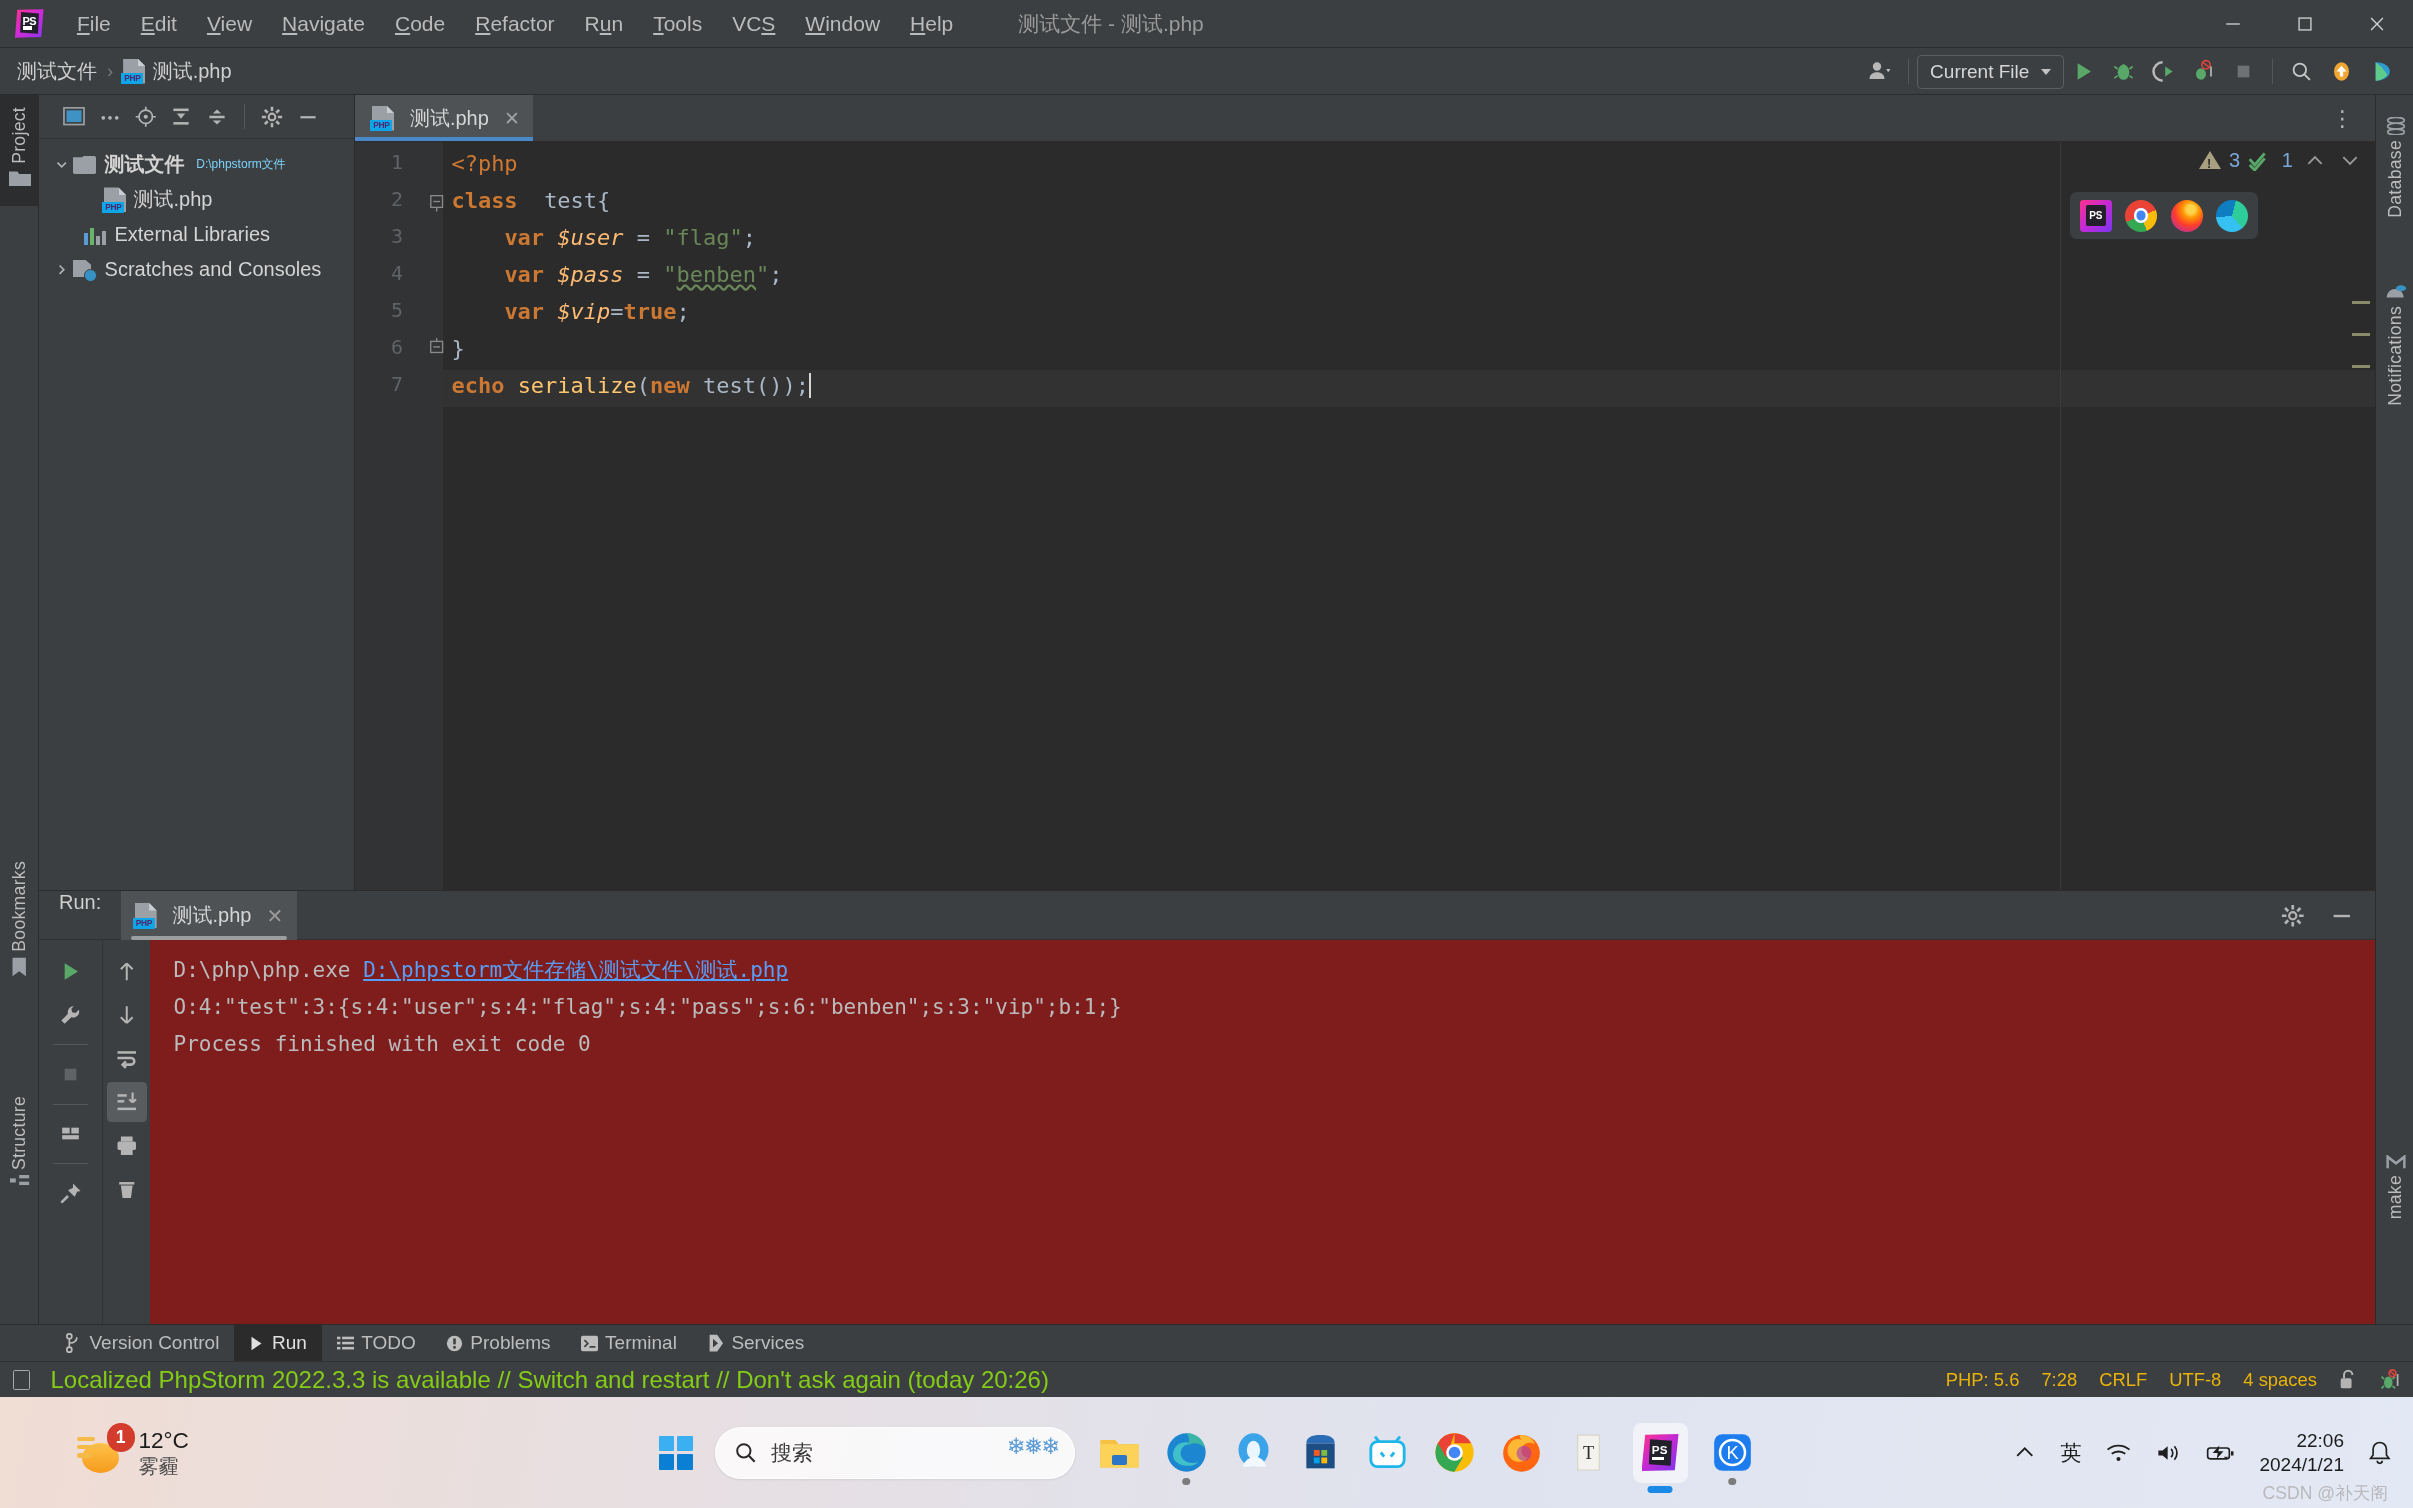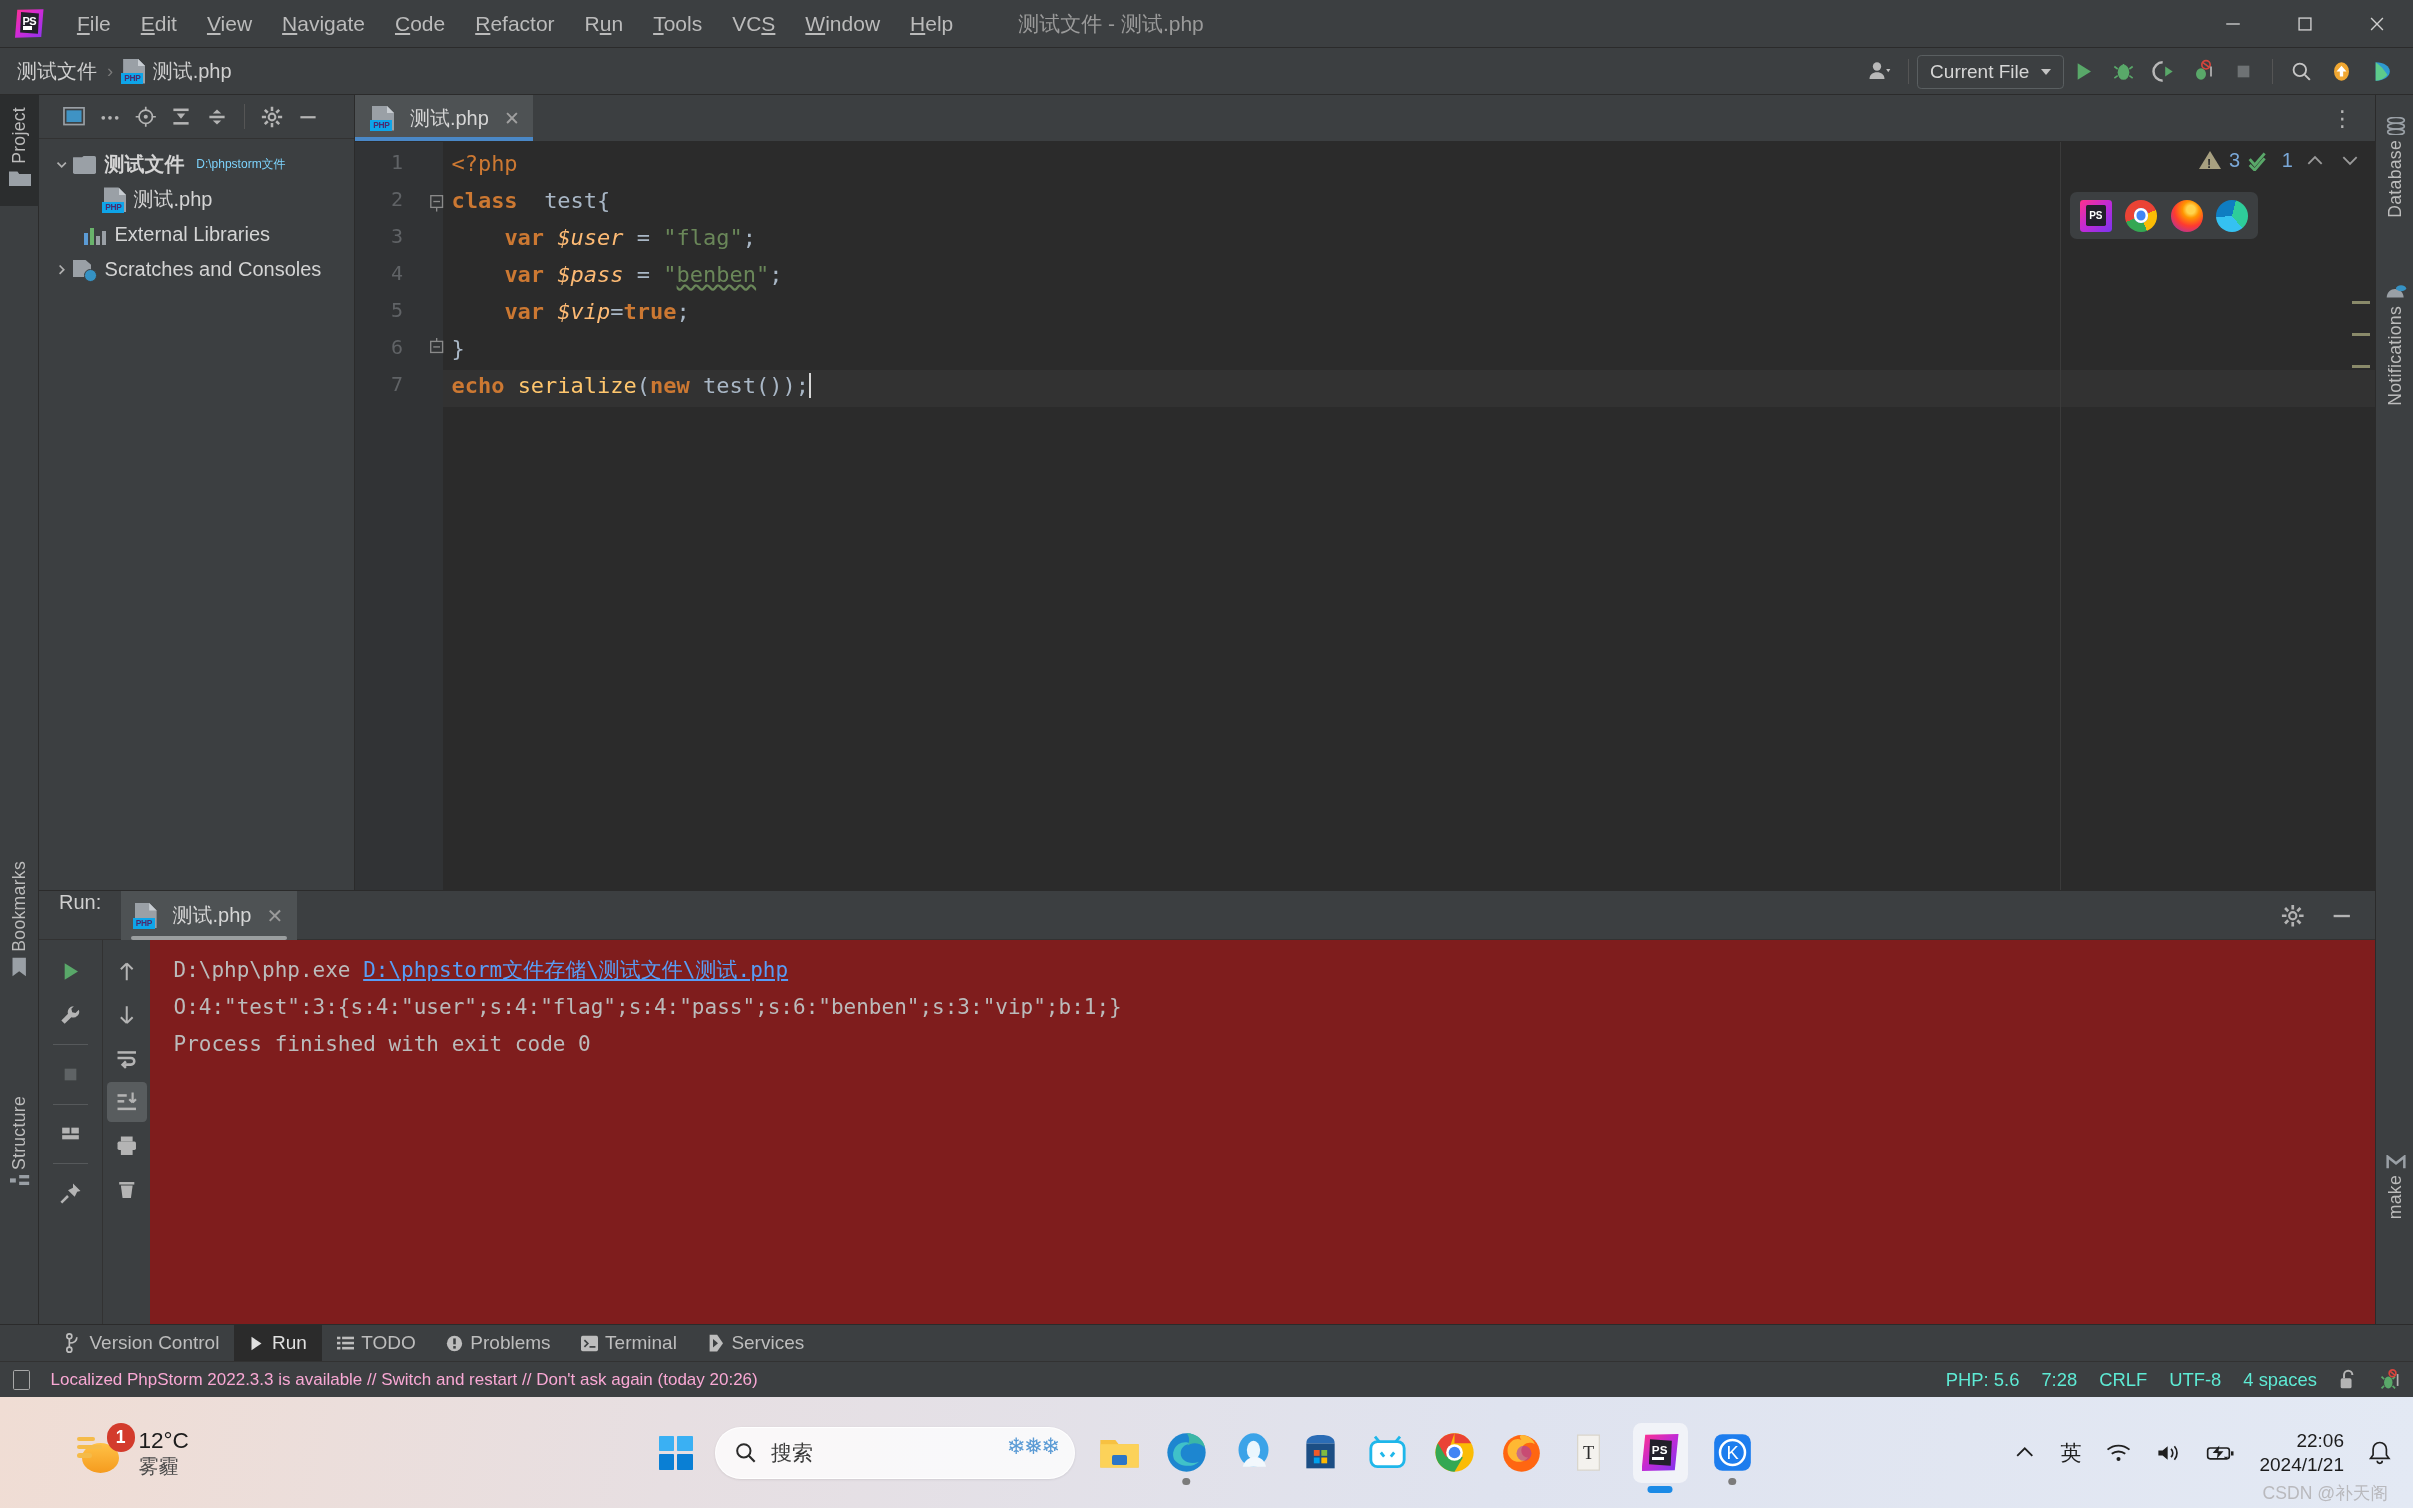--- a/index.html
+++ b/index.html
@@ -345,24 +345,24 @@
   }
   .btab:first-of-type { margin-left: 50px; }
   .btab.active { background: #2b2b2b; color: #e0e0e0; }
 
   
   .statusbar {
     position: absolute; left: 0; right: 0; bottom: 111px; height: 36px;
     background: #3c3f41; display: flex; align-items: center;
     border-top: 0.8px solid #323232;
   }
-  .status-msg { color: #f9a8d4; font-size: 17px; margin-left: 11.7px; }
+  .status-msg { color: #84cc16; font-size: 24px; margin-left: 11.7px; }
   .status-right {
     position: absolute; right: 11.7px; display: flex; align-items: center; gap: 22px;
-    color: #5eead4; font-size: 18.4px;
+    color: #eab308; font-size: 18.4px;
   }
   .note-ico {
     width: 17px; height: 20px; border: 1.7px solid #a8a8a8; border-radius: 1.7px;
     margin-left: 13.4px; margin-right: 8.4px; flex: none;
   }
 
   
   .taskbar {
     position: absolute; left: 0; right: 0; bottom: 0; height: 111px;
     background: linear-gradient(100deg,#f0ddd4 0%,#e7dfe2 28%,#dfe3ef 62%,#e3e9f4 100%);

